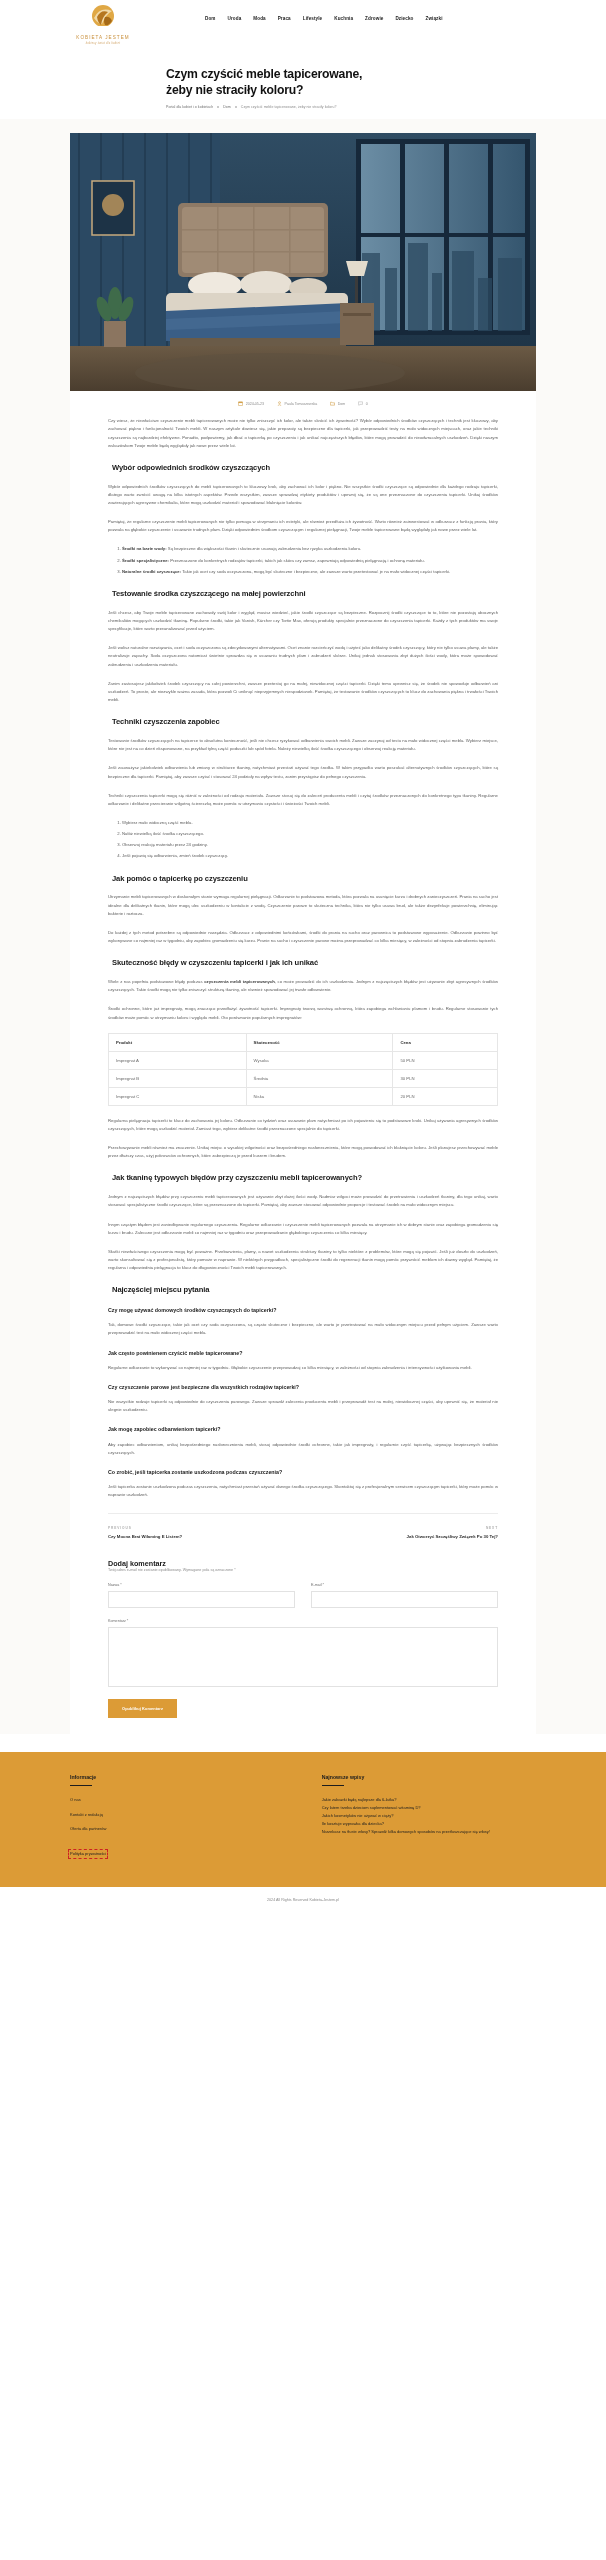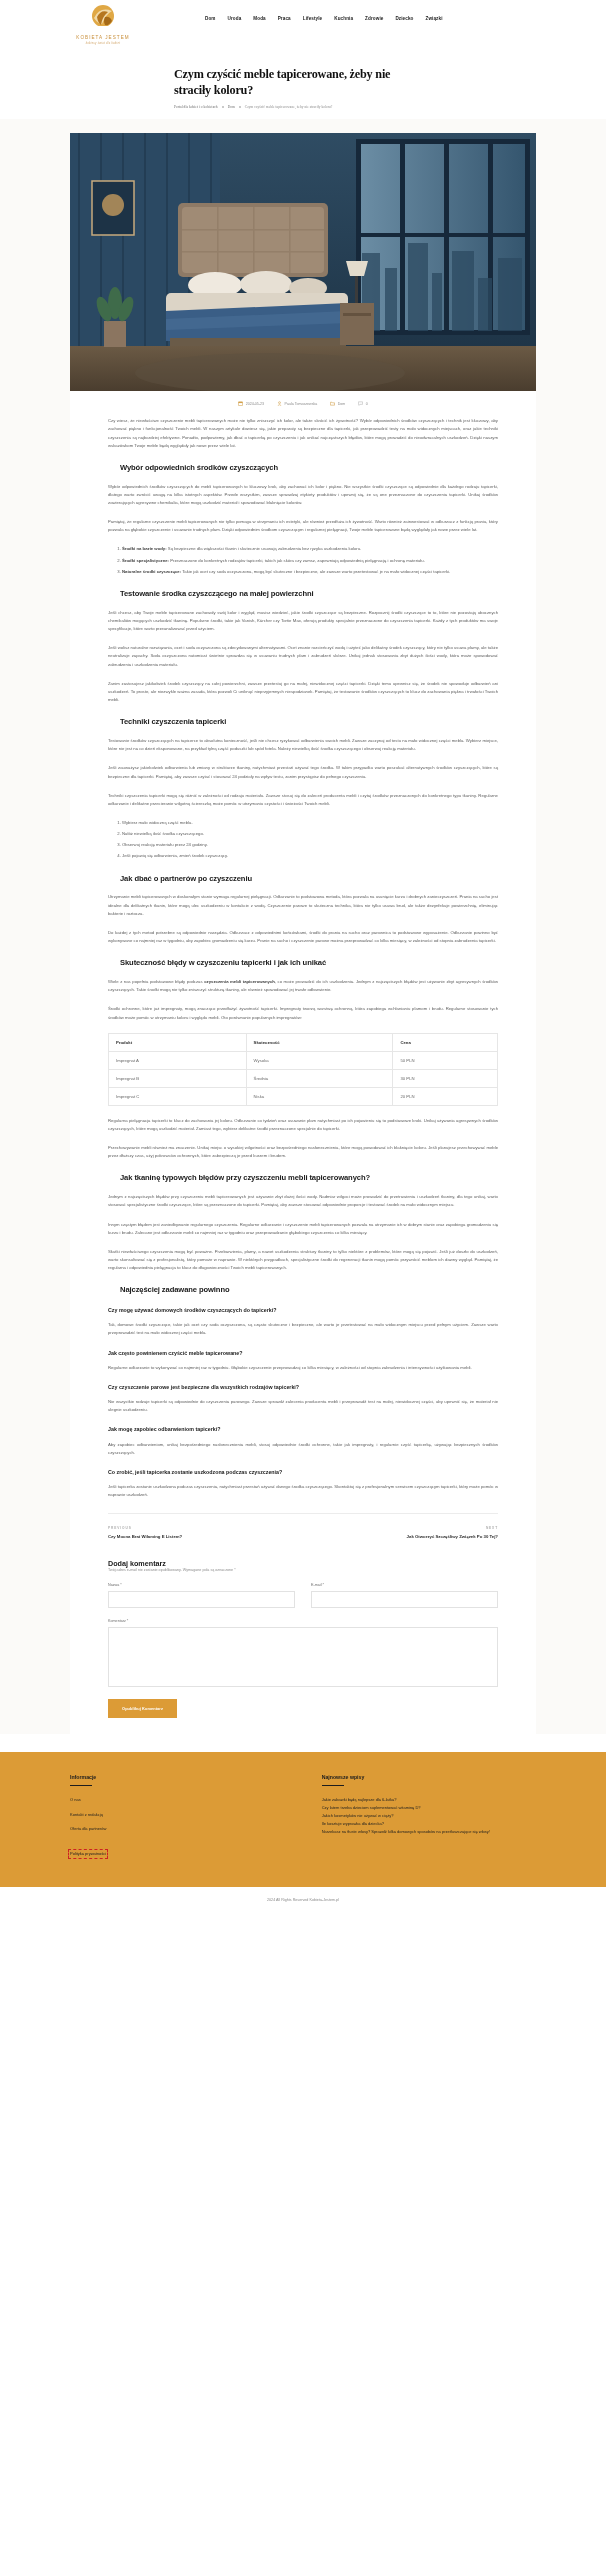--- a/index.html
+++ b/index.html
@@ -61,23 +61,22 @@
     font-size: 4.6px;
     color: #222222;
     text-decoration: none;
     font-weight: 700;
     letter-spacing: 0.1px;
     white-space: nowrap;
   }
 
   
   .title-block {
-    padding: 4px 0 10px 8px;
-    background: #ffffff;
-    font-family: Liberation Serif, serif;
+    padding: 4px 0 10px 0;
+    background: #ffffff;
   }
   .page-title {
     width: 224px;
     margin-left: 166px;
     font-size: 12.2px;
     line-height: 1.32;
     font-weight: 700;
     color: #111111;
     letter-spacing: -0.2px;
   }
@@ -141,21 +140,21 @@
     font-size: 4.25px;
     line-height: 1.92;
     color: #5d5d5d;
     text-align: justify;
     margin-bottom: 11px;
   }
   h2.section {
     font-size: 7.6px;
     font-weight: 700;
     color: #1a1a1a;
-    margin: 13px 0 10px 12px;
+    margin: 13px 0 10px 4px;
     letter-spacing: -0.1px;
     line-height: 1.3;
   }
   h3.subsection {
     font-size: 5.3px;
     font-weight: 700;
     color: #1a1a1a;
     margin: 12px 0 7px 0;
     line-height: 1.35;
   }
@@ -511,31 +510,31 @@
           <p class="body">Pamiętaj, że regularne czyszczenie mebli tapicerowanych nie tylko pomaga w utrzymaniu ich estetyki, ale również przedłuża ich żywotność. Warto również zainwestować w odkurzacz z funkcją prania, który pozwala na głębokie czyszczenie i usuwanie trudnych plam. Dzięki odpowiednim środkom czyszczącym i regularnej pielęgnacji, Twoje meble tapicerowane będą wyglądały jak nowe przez wiele lat.</p>
           <ol class="body-list">
             <li><b>Środki na bazie wody:</b> Są bezpieczne dla większości tkanin i skutecznie usuwają zabrudzenia bez ryzyka uszkodzenia koloru.</li>
             <li><b>Środki specjalistyczne:</b> Przeznaczone do konkretnych rodzajów tapicerki, takich jak skóra czy zamsz, zapewniają odpowiednią pielęgnację i ochronę materiału.</li>
             <li><b>Naturalne środki czyszczące:</b> Takie jak ocet czy soda oczyszczona, mogą być skuteczne i bezpieczne, ale zawsze warto przetestować je na mało widocznej części tapicerki.</li>
           </ol>
           <h2 class="section">Testowanie środka czyszczącego na małej powierzchni</h2>
           <p class="body">Jeśli chcesz, aby Twoje meble tapicerowane zachowały swój kolor i wygląd, musisz wiedzieć, jakie środki czyszczące są bezpieczne. Rozpocznij środki czyszczące to to, które nie pozostają ubocznych chemikaliów mogących uszkodzić tkaninę. Popularne środki, takie jak Vanish, Kärcher czy Tortie Max, oferują produkty specjalnie przeznaczone do czyszczenia tapicerki. Każdy z tych produktów ma swoje specyfikacje, które warto przeanalizować przed użyciem.</p>
           <p class="body">Jeśli wolisz naturalne rozwiązania, ocet i soda oczyszczona są zdecydowanymi alternatywami. Ocet znanie rozcieńczyć wodą i użyteć jako delikatny środek czyszczący, który nie tylko usuwa plamy, ale także neutralizuje zapachy. Soda oczyszczona natomiast świetnie sprawdza się w usuwaniu trudnych plam i zabrudzeń skórze. Unikaj jednak stosowania zbyt dużych ilości wody, która może spowodować zabrudzenia i uszkodzenia materiału.</p>
           <p class="body">Zanim zastosujesz jakikolwiek środek czyszczący na całej powierzchni, zawsze przetestuj go na małej, niewidocznej części tapicerki. Dzięki temu upewnisz się, że środek nie spowoduje odbarwień ani uszkodzeń. To proste, ale niezwykle ważna zasada, która pozwoli Ci uniknąć nieprzyjemnych niespodzianek. Pamiętaj, że testowanie środków czyszczących to klucz do zachowania piękna i trwałości Twoich mebli.</p>
-          <h2 class="section">Techniki czyszczenia tapicerki</h2>
+          <h2 class="section">Techniki czyszczenia zapobiec</h2>
           <p class="body">Testowanie środków czyszczących na tapicerce to absolutna konieczność, jeśli nie chcesz ryzykować odbarwienia swoich mebli. Zawsze zaczynaj od testu na mało widocznej części mebla. Wybierz miejsce, które nie jest na co dzień eksponowane, na przykład tylną część poduszki lub spód fotela. Należy niewielką ilość środka czyszczącego i obserwuj reakcję materiału.</p>
           <p class="body">Jeśli zauważysz jakiekolwiek odbarwienia lub zmiany w strukturze tkaniny, natychmiast przestań używać tego środka. W takim przypadku warto poszukać alternatywnych środków czyszczących, które są bezpieczne dla tapicerki. Pamiętaj, aby zawsze czytać i stosować 24 podziały na wpływ testu, zanim przystąpisz do pełnego czyszczenia.</p>
           <p class="body">Techniki czyszczenia tapicerki mogą się różnić w zależności od rodzaju materiału. Zawsze stosuj się do zaleceń producenta mebli i czytaj środków przeznaczonych do konkretnego typu tkaniny. Regularne odkurzanie i delikatne przecieranie wilgotną ściereczką może pomóc w utrzymaniu czystości i świeżości Twoich mebli.</p>
           <ol class="body-list">
             <li>Wybierz mało widoczną część mebla.</li>
             <li>Nałóż niewielką ilość środka czyszczącego.</li>
             <li>Obserwuj reakcję materiału przez 24 godziny.</li>
             <li>Jeśli pojawią się odbarwienia, zmień środek czyszczący.</li>
           </ol>
-          <h2 class="section">Jak dbać o partnerów po czyszczeniu</h2>
+          <h2 class="section">Jak pomóc o tapicerkę po czyszczeniu</h2>
           <p class="body">Utrzymanie mebli tapicerowanych w doskonałym stanie wymaga regularnej pielęgnacji. Odkurzanie to podstawowa metoda, która pozwala na usunięcie kurzu i drobnych zanieczyszczeń. Prania na sucho jest idealne dla delikatnych tkanin, które mogą ulec uszkodzeniu w kontakcie z wodą. Czyszczenie parowe to skuteczna technika, która nie tylko usuwa brud, ale także dezynfekuje powierzchnię, eliminując bakterie i roztocza.</p>
           <p class="body">Do każdej z tych metod potrzebne są odpowiednie narzędzia. Odkurzacz z odpowiednimi końcówkami, środki do prania na sucho oraz parownica to podstawowe wyposażenie. Odkurzanie powinno być wykonywane co najmniej raz w tygodniu, aby zapobiec gromadzeniu się kurzu. Pranie na sucho i czyszczenie parowe można przeprowadzać co kilka miesięcy, w zależności od stopnia zabrudzenia tapicerki.</p>
           <h2 class="section">Skuteczność błędy w czyszczeniu tapicerki i jak ich unikać</h2>
           <p class="body">Wiele z nas popełnia podstawowe błędy podczas <b>czyszczenia mebli tapicerowanych</b>, co może prowadzić do ich uszkodzenia. Jednym z najczęstszych błędów jest używanie zbyt agresywnych środków czyszczących. Takie środki mogą nie tylko zniszczyć strukturę tkaniny, ale również spowodować jej trwałe odbarwienie.</p>
           <p class="body">Środki ochronne, które już impregnaty, mogą znacząco przedłużyć żywotność tapicerki. Impregnaty tworzą warstwę ochronną, która zapobiega wchłanianiu plamom i brudu. Regularne stosowanie tych środków może pomóc w utrzymaniu koloru i wyglądu mebli. Oto porównanie popularnych impregnatów:</p>
           <table class="compare">
             <thead>
               <tr>
                 <th>Produkt</th>
                 <th>Skuteczność</th>
@@ -561,21 +560,21 @@
             </tbody>
           </table>
           <p class="body">Regularna pielęgnacja tapicerki to klucz do zachowania jej koloru. Odkurzanie co tydzień oraz usuwanie plam natychmiast po ich pojawieniu się to podstawowe kroki. Unikaj używania agresywnych środków czyszczących, które mogą uszkodzić materiał. Zamiast tego, wybierz delikatne środki przeznaczone specjalnie do tapicerki.</p>
           <p class="body">Przechowywanie mebli również ma znaczenie. Unikaj miejsc o wysokiej wilgotności oraz bezpośredniego nasłonecznienia, które mogą powodować ich blaknięcie koloru. Jeśli planujesz przechowywać meble przez dłuższy czas, użyj pokrowców ochronnych, które zabezpieczą je przed kurzem i brudem.</p>
           <h2 class="section">Jak tkaninę typowych błędów przy czyszczeniu mebli tapicerowanych?</h2>
           <p class="body">Jednym z najczęstszych błędów przy czyszczeniu mebli tapicerowanych jest używanie zbyt dużej ilości wody. Nadmiar wilgoci może prowadzić do przetrawienia i uszkodzeń tkaniny, dla tego unikaj, warto stosować specjalistyczne środki czyszczące, które są przeznaczone do tapicerki. Pamiętaj, aby zawsze stosować odpowiednie proporcje i testować środek na mało widocznym miejscu.</p>
           <p class="body">Innym częstym błędem jest zaniedbywanie regularnego czyszczenia. Regularne odkurzanie i czyszczenie mebli tapicerowanych pozwala na utrzymanie ich w dobrym stanie oraz zapobiega gromadzeniu się kurzu i brudu. Zalecane jest odkurzanie mebli co najmniej raz w tygodniu oraz przeprowadzanie głębokiego czyszczenia co kilka miesięcy.</p>
           <p class="body">Skutki niewłaściwego czyszczenia mogą być poważne. Przebarwienia, plamy, a nawet uszkodzenia struktury tkaniny to tylko niektóre z problemów, które mogą się pojawić. Jeśli już doszło do uszkodzeń, warto skonsultować się z profesjonalistą, który pomoże w naprawie. W niektórych przypadkach, specjalistyczne środki do regeneracji tkanin mogą pomóc przywrócić meblom ich dawny wygląd. Pamiętaj, że regularna i odpowiednia pielęgnacja to klucz do długowieczności Twoich mebli tapicerowanych.</p>
         </div>
 
-      <h2 class="section">Najczęściej zadawane powinno</h2>
+      <h2 class="section">Najczęściej miejscu pytania</h2>
       <div id="faq">
           <h3 class="subsection">Czy mogę używać domowych środków czyszczących do tapicerki?</h3>
           <p class="body">Tak, domowe środki czyszczące, takie jak ocet czy soda oczyszczona, są często skuteczne i bezpieczne, ale warto je przetestować na mało widocznym miejscu przed pełnym użyciem. Zawsze warto przeprowadzić test na mało widocznej części mebla.</p>
           <h3 class="subsection">Jak często powinienem czyścić meble tapicerowane?</h3>
           <p class="body">Regularne odkurzanie to wykonywać co najmniej raz w tygodniu. Głębokie czyszczenie przeprowadzaj co kilka miesięcy, w zależności od stopnia zabrudzenia i intensywności użytkowania mebli.</p>
           <h3 class="subsection">Czy czyszczenie parowe jest bezpieczne dla wszystkich rodzajów tapicerki?</h3>
           <p class="body">Nie wszystkie rodzaje tapicerki są odpowiednie do czyszczenia parowego. Zawsze sprawdź zalecenia producenta mebli i przeprowadź test na małej, niewidocznej części, aby upewnić się, że materiał nie ulegnie uszkodzeniu.</p>
           <h3 class="subsection">Jak mogę zapobiec odbarwieniom tapicerki?</h3>
           <p class="body">Aby zapobiec odbarwieniom, unikaj bezpośredniego nasłonecznienia mebli, stosuj odpowiednie środki ochronne, takie jak impregnaty, i regularnie czyść tapicerkę, używając bezpiecznych środków czyszczących.</p>
           <h3 class="subsection">Co zrobić, jeśli tapicerka zostanie uszkodzona podczas czyszczenia?</h3>

